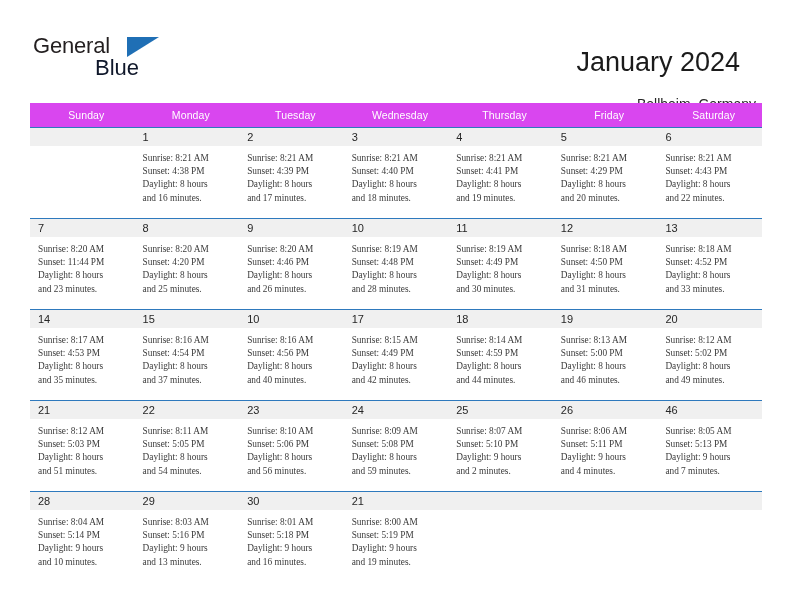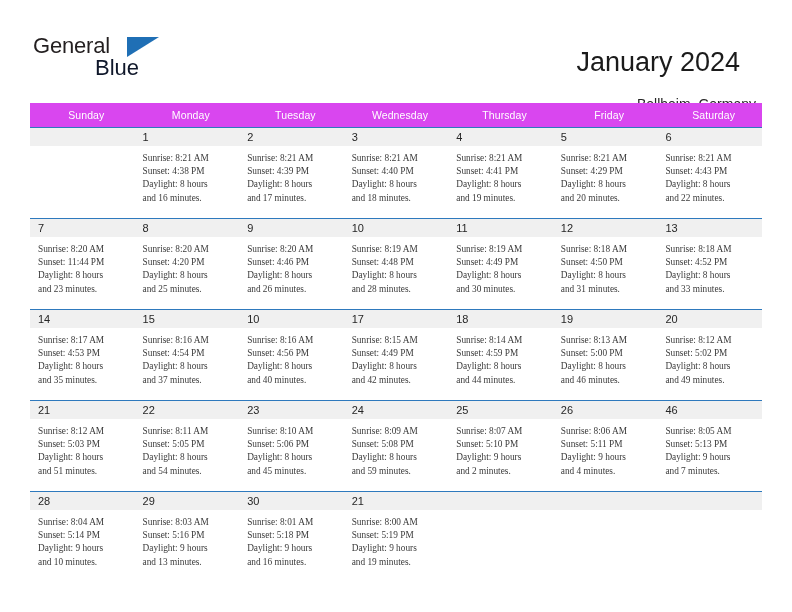--- a/index.html
+++ b/index.html
@@ -384,21 +384,21 @@
               <div class="cell-line">Daylight: 8 hours</div>
               <div class="cell-line">and 54 minutes.</div>
             </div>
           </td>
           <td>
             <div class="daynum-band">23</div>
             <div class="cell-body">
               <div class="cell-line">Sunrise: 8:10 AM</div>
               <div class="cell-line">Sunset: 5:06 PM</div>
               <div class="cell-line">Daylight: 8 hours</div>
-              <div class="cell-line">and 45 minutes.</div>
+              <div class="cell-line">and 56 minutes.</div>
             </div>
           </td>
           <td>
             <div class="daynum-band">24</div>
             <div class="cell-body">
               <div class="cell-line">Sunrise: 8:09 AM</div>
               <div class="cell-line">Sunset: 5:08 PM</div>
               <div class="cell-line">Daylight: 8 hours</div>
               <div class="cell-line">and 59 minutes.</div>
             </div>

